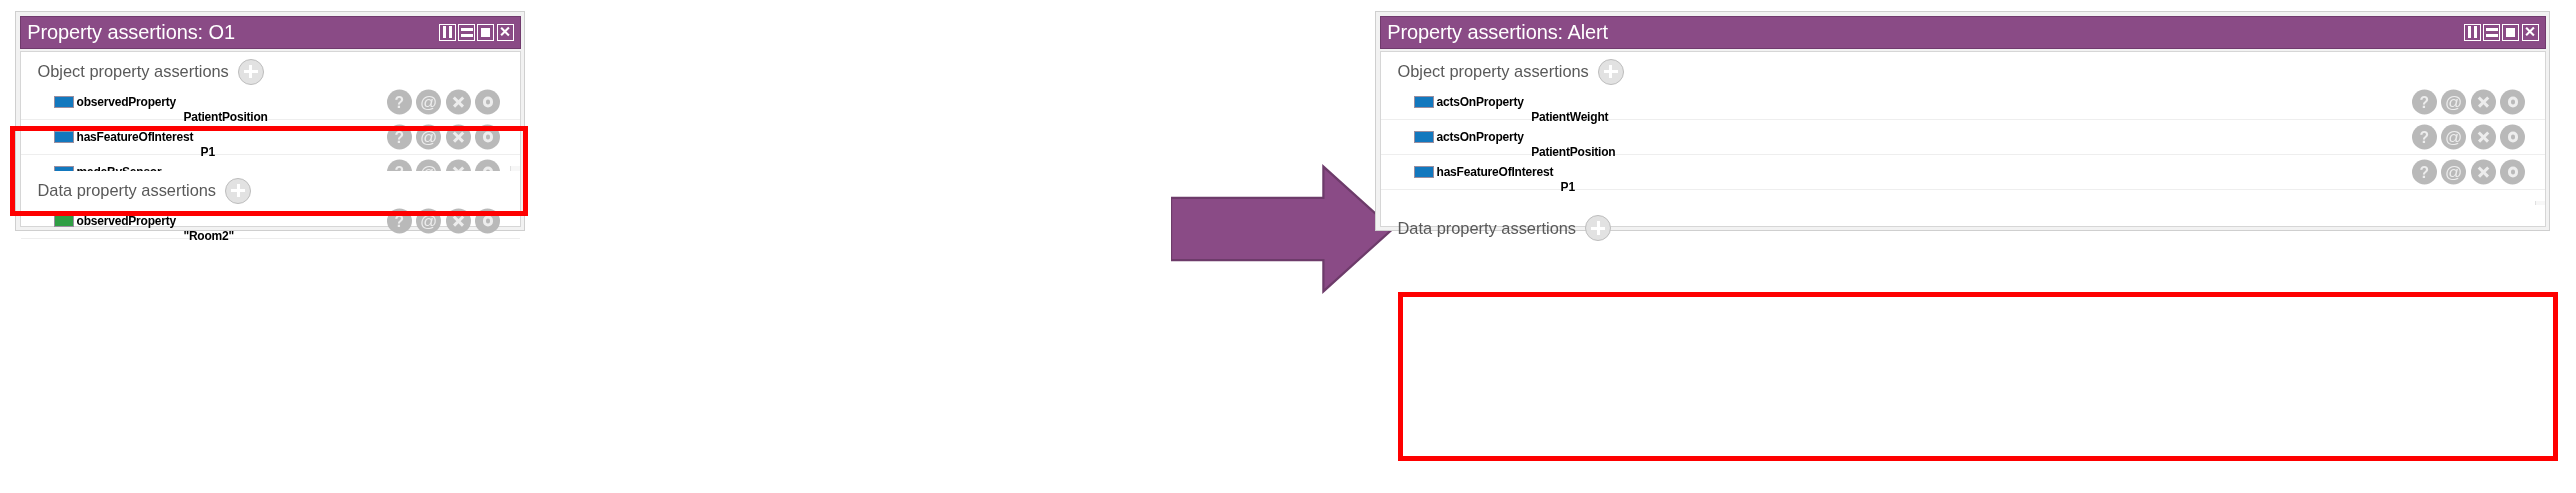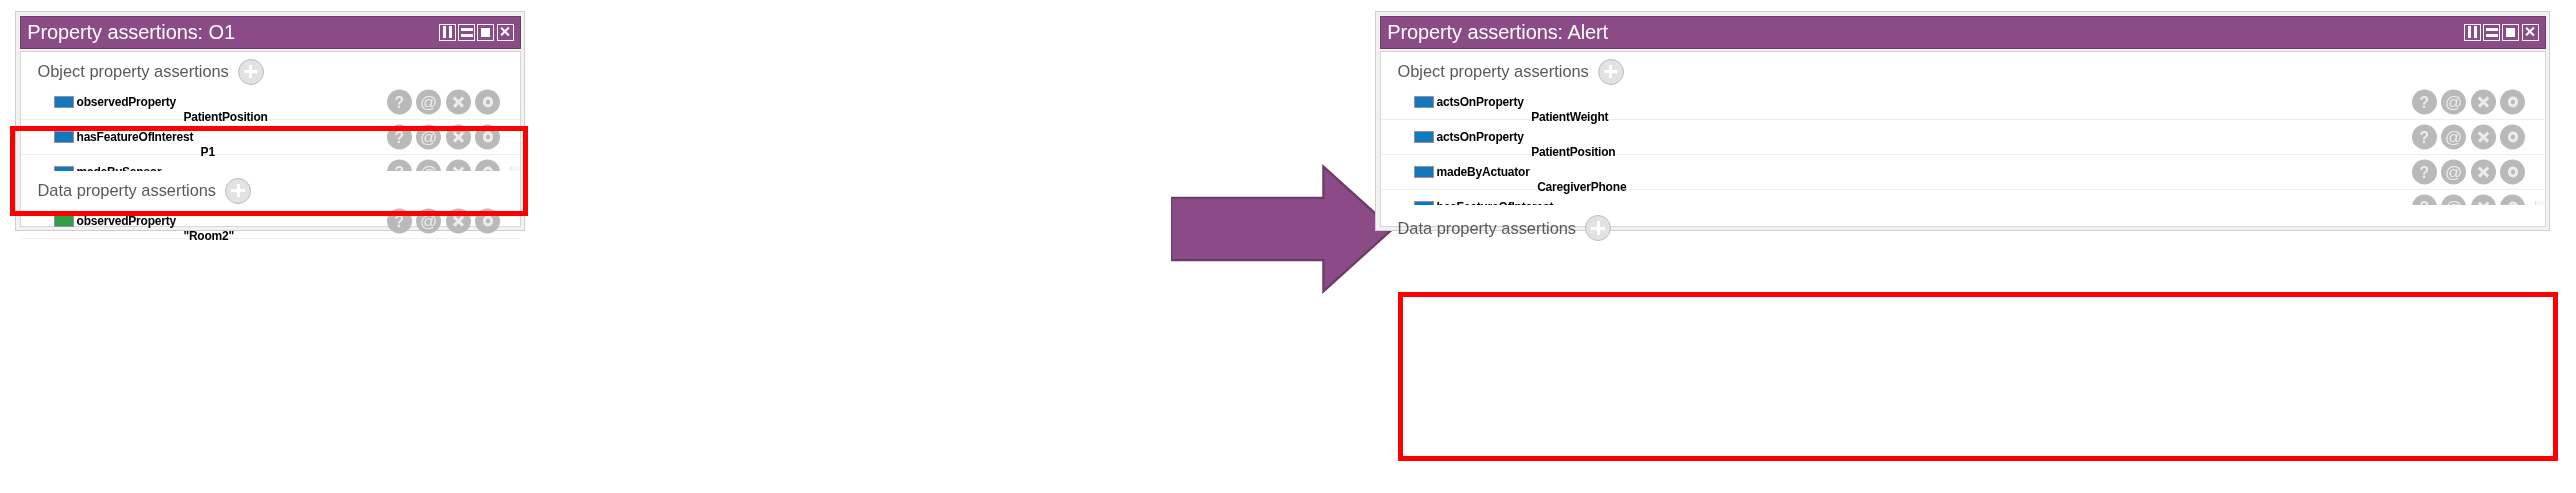--- a/index.html
+++ b/index.html
@@ -283,36 +283,20 @@
             <span class="abtn x">
                 <i class="a"></i>
                 <i class="b"></i>
               </span>
             <span class="abtn o">
                 <i></i>
               </span>
           </span>
         </div>
 
-        <div class="row">
-          <span class="sqicon sq-object"></span>
-          <span class="ptxt pname">madeByActuator</span>
-          <span class="ptxt pval">CaregiverPhone</span>
-          <span class="actions">
-            <span class="abtn q"></span>
-            <span class="abtn at"></span>
-            <span class="abtn x">
-                <i class="a"></i>
-                <i class="b"></i>
-              </span>
-            <span class="abtn o">
-                <i></i>
-              </span>
-          </span>
-        </div>
 
         <div class="row">
           <span class="sqicon sq-object"></span>
           <span class="ptxt pname">hasFeatureOfInterest</span>
           <span class="ptxt pval">P1</span>
           <span class="actions">
             <span class="abtn q"></span>
             <span class="abtn at"></span>
             <span class="abtn x">
                 <i class="a"></i>

